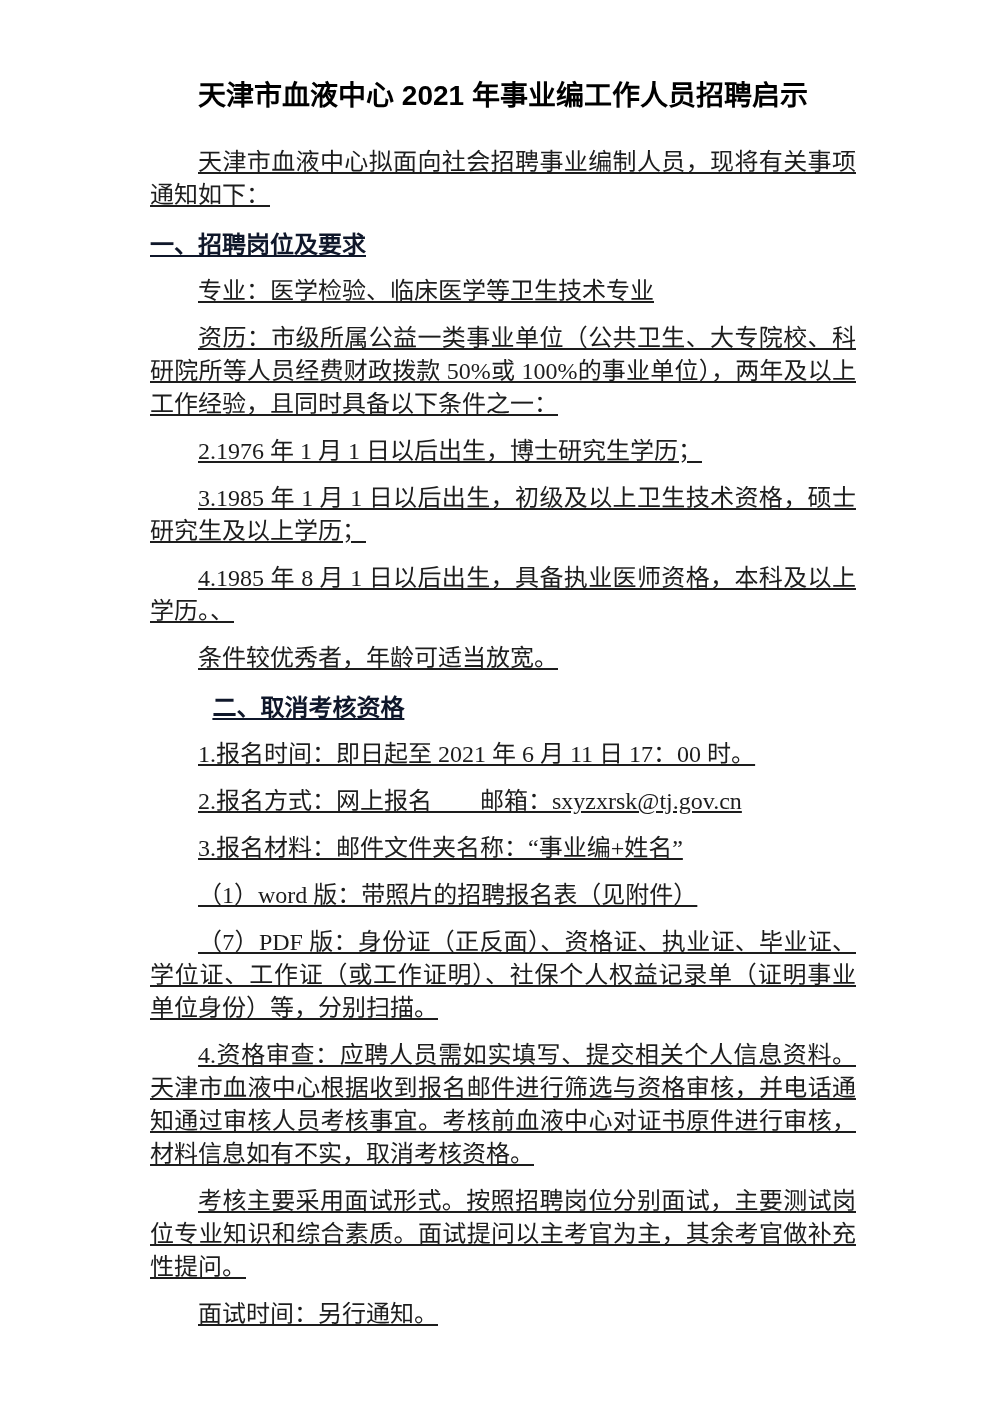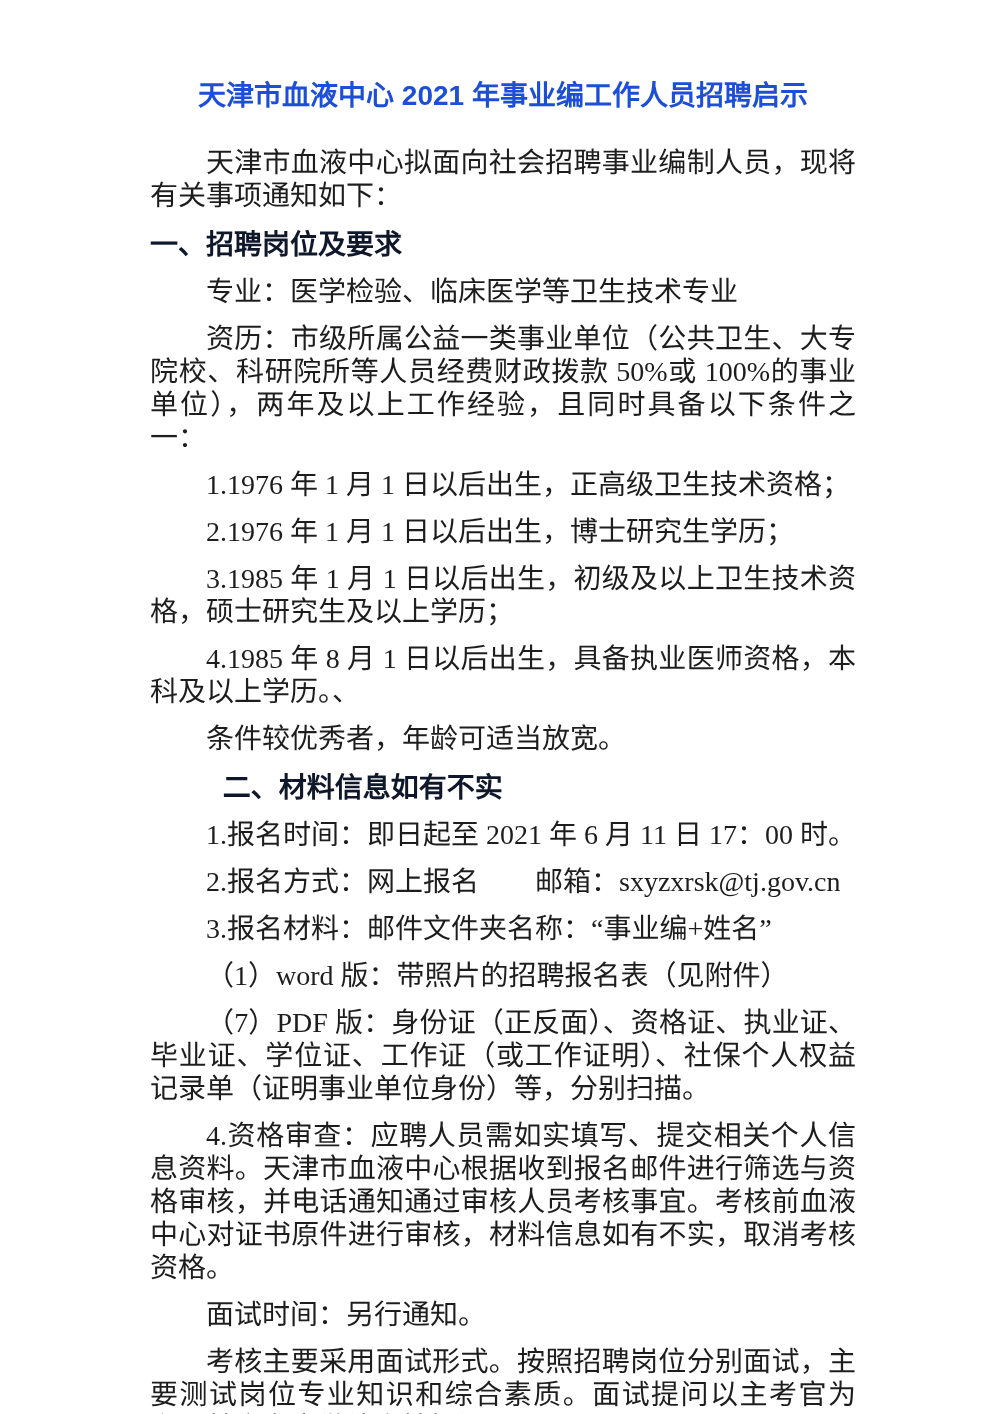--- a/index.html
+++ b/index.html
@@ -23,25 +23,26 @@
   }
   .doc-title {
     font-family: "Liberation Sans", "DejaVu Sans", sans-serif;
     font-weight: 700;
     font-size: 28px;
     line-height: 40px;
     text-align: center;
     margin: 0;
   }
   p {
-    font-size: 28px;
+    font-size: 24px;
     line-height: 33px;
     margin: 14px 0 0 0;
     text-indent: 2em;
     text-align: justify;
+    text-decoration: underline;
   }
   .intro { margin-top: 30px; }
   .heading {
     font-family: "Liberation Sans", "DejaVu Sans", sans-serif;
     font-weight: 700;
     color: #0f172a;
     margin-top: 16px;
   }
   .heading-1 { text-indent: 0; }
   .heading-2 { text-indent: 2.6em; }
@@ -54,45 +55,44 @@
     text-decoration: underline;
     text-underline-offset: 5px;
   }
   .position-count { margin-left: 1.3em; }
 </style>
 </head>
 <body>
 
 <div class="page">
 
-  <h1 class="doc-title" style="color: #1d4ed8;">天津市血液中心 2021 年事业编工作人员招聘启示</h1>
+  <h1 class="doc-title" style="color: #000000;">天津市血液中心 2021 年事业编工作人员招聘启示</h1>
 
   <p class="intro">天津市血液中心拟面向社会招聘事业编制人员，现将有关事项通知如下：</p>
 
   <p class="heading heading-1">一、招聘岗位及要求</p>
 
 
   <p>专业：医学检验、临床医学等卫生技术专业</p>
 
   <p>资历：市级所属公益一类事业单位（公共卫生、大专院校、科研院所等人员经费财政拨款 50%或 100%的事业单位），两年及以上工作经验，且同时具备以下条件之一：</p>
 
-  <p>1.1976 年 1 月 1 日以后出生，正高级卫生技术资格；</p>
   <p>2.1976 年 1 月 1 日以后出生，博士研究生学历；</p>
   <p>3.1985 年 1 月 1 日以后出生，初级及以上卫生技术资格，硕士研究生及以上学历；</p>
   <p>4.1985 年 8 月 1 日以后出生，具备执业医师资格，本科及以上学历。、</p>
 
   <p>条件较优秀者，年龄可适当放宽。</p>
 
-  <p class="heading heading-2">二、材料信息如有不实</p>
+  <p class="heading heading-2">二、取消考核资格</p>
 
   <p>1.报名时间：即日起至 2021 年 6 月 11 日 17：00 时。</p>
   <p>2.报名方式：网上报名　　邮箱：sxyzxrsk@tj.gov.cn</p>
   <p>3.报名材料：邮件文件夹名称：“事业编+姓名”</p>
   <p>（1）word 版：带照片的招聘报名表（见附件）</p>
   <p>（7）PDF 版：身份证（正反面）、资格证、执业证、毕业证、学位证、工作证（或工作证明）、社保个人权益记录单（证明事业单位身份）等，分别扫描。</p>
   <p>4.资格审查：应聘人员需如实填写、提交相关个人信息资料。天津市血液中心根据收到报名邮件进行筛选与资格审核，并电话通知通过审核人员考核事宜。考核前血液中心对证书原件进行审核，材料信息如有不实，取消考核资格。</p>
 
 
+  <p>考核主要采用面试形式。按照招聘岗位分别面试，主要测试岗位专业知识和综合素质。面试提问以主考官为主，其余考官做补充性提问。</p>
+
   <p>面试时间：另行通知。</p>
-
-  <p>考核主要采用面试形式。按照招聘岗位分别面试，主要测试岗位专业知识和综合素质。面试提问以主考官为主，其余考官做补充性提问。</p>
 
 </div>
 
 </body></html>

